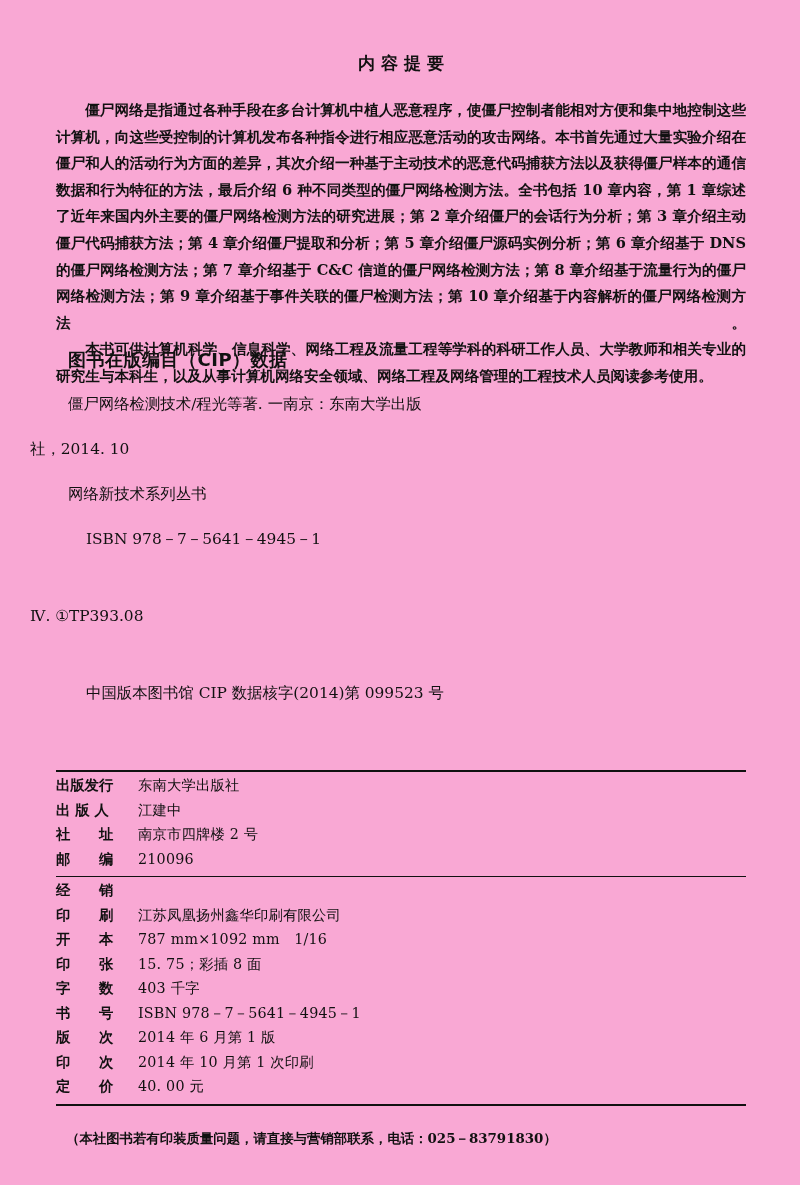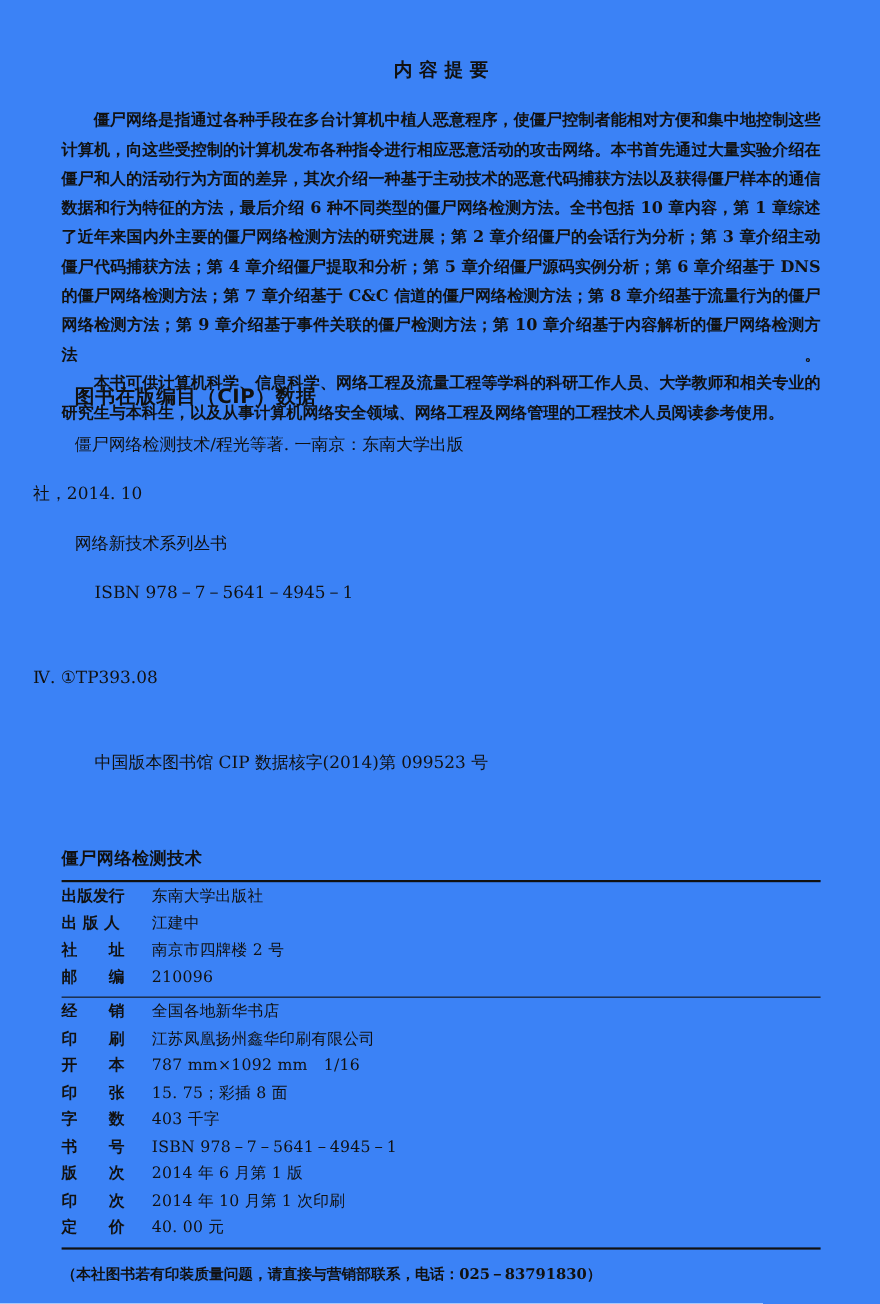--- a/index.html
+++ b/index.html
@@ -5,21 +5,21 @@
   html, body {
     margin: 0;
     padding: 0;
     background: #ffffff;
   }
   .page {
     position: relative;
     width: 800px;
     height: 1185px;
     margin: 0 auto;
-    background: #3b82f6;
+    background: #f9a8d4;
     color: #111111;
     font-family: "DejaVu Serif", "Liberation Serif", serif;
     overflow: hidden;
   }
 
   
   .abstract-section {
     position: absolute;
     left: 56px;
     top: 52px;
@@ -138,21 +138,21 @@
     display: inline-block;
   }
   .info-value {
     flex: 1 1 auto;
     font-family: "DejaVu Serif", "Liberation Serif", serif;
     font-weight: normal;
     padding-left: 8px;
     letter-spacing: 0.2px;
   }
   .footer-note {
-    margin: 0;
+    margin: 10px;
     padding-top: 14px;
     font-size: 13.4px;
     font-weight: bold;
     font-family: "DejaVu Serif", "Liberation Serif", serif;
     letter-spacing: 0;
   }
 </style>
 </head>
 <body>
 
@@ -175,21 +175,20 @@
     <div class="cip-gap"></div>
 
     <p class="cip-line hang">Ⅳ. ①TP393.08</p>
 
     <div class="cip-gap"></div>
 
     <p class="cip-line cipnum">中国版本图书馆 CIP 数据核字(2014)第 099523 号</p>
   </div>
 
   <div class="colophon">
-    <div class="colophon-title">僵尸网络检测技术</div>
 
     <hr class="rule-thick">
 
     <div class="info-group">
       <div class="info-row">
         <span class="info-label">
           <span>出版发行</span>
         </span>
         <span class="info-value">东南大学出版社</span>
       </div>
@@ -213,21 +212,20 @@
       </div>
     </div>
 
     <hr class="rule-thin">
 
     <div class="info-group">
       <div class="info-row">
         <span class="info-label">
           <span>经　　销</span>
         </span>
-        <span class="info-value">全国各地新华书店</span>
       </div>
       <div class="info-row">
         <span class="info-label">
           <span>印　　刷</span>
         </span>
         <span class="info-value">江苏凤凰扬州鑫华印刷有限公司</span>
       </div>
       <div class="info-row">
         <span class="info-label">
           <span>开　　本</span>

